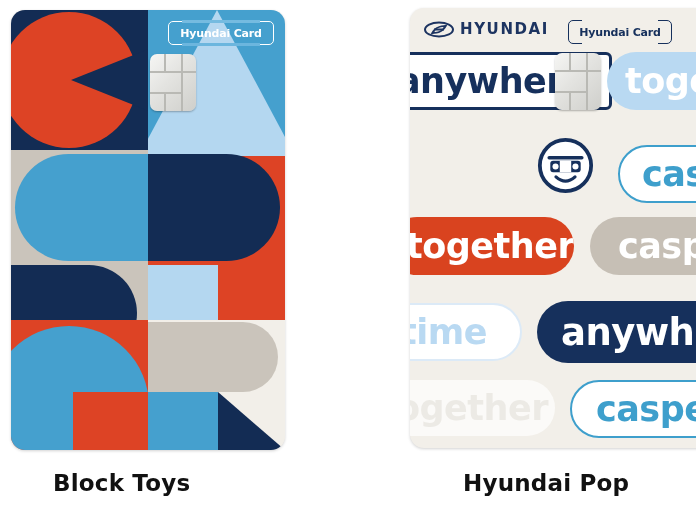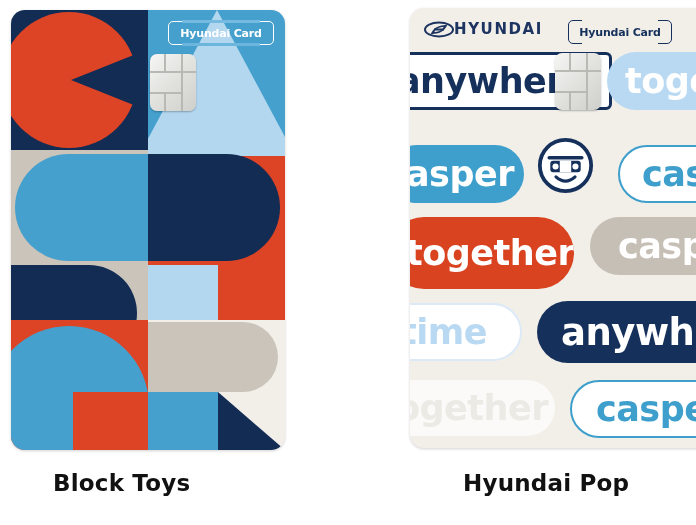--- a/index.html
+++ b/index.html
@@ -148,20 +148,21 @@
   }
   .pill span { display: block; }
 
   
   #hyundai-logo {
     position: absolute;
     left: 424px;
     top: 21px;
     display: flex;
     align-items: center;
+    gap: 6px;
     justify-content: space-between;
   }
   #hyundai-logo .hy-word {
     font-size: 15px;
     font-weight: 700;
     color: #1d3461;
     letter-spacing: 1.6px;
     line-height: 1;
     font-family: "DejaVu Sans", "Liberation Sans", sans-serif;
   }
@@ -240,29 +241,26 @@
 <div class="card" id="card-lively-pop">
 
   <div class="pill" style="left:-30px; top:44px; width:232px; height:58px; background:#ffffff;
               border:3px solid #16305c; border-radius:6px; padding-left:14px;">
     <span style="color:#16305c; font-size:35px;">anywhere</span>
   </div>
   <div class="pill" style="left:197px; top:44px; width:150px; height:58px; background:#b9d9f2; padding-left:18px;">
     <span style="color:#ffffff; font-size:35px;">toge</span>
   </div>
 
-  <div class="pill" style="left:-22px; top:137px; width:136px; height:58px; background:#3e9fcc; padding-left:18px;">
-    <span style="color:#ffffff; font-size:35px;">asper</span>
-  </div>
   <div class="pill" style="left:208px; top:137px; width:140px; height:58px; background:#ffffff;
               border:2.5px solid #3e9fcc; padding-left:22px;">
     <span style="color:#3e9fcc; font-size:35px;">cas</span>
   </div>
 
-  <div class="pill" style="left:-22px; top:209px; width:186px; height:72px; background:#d9431f; padding-left:18px;text-align:center;">
+  <div class="pill" style="left:-22px; top:209px; width:186px; height:58px; background:#d9431f; padding-left:18px;text-align:center;">
     <span style="color:#ffffff; font-size:35px;">together</span>
   </div>
   <div class="pill" style="left:180px; top:209px; width:168px; height:58px; background:#c6bfb5; padding-left:28px;">
     <span style="color:#ffffff; font-size:35px;">casp</span>
   </div>
 
   <div class="pill" style="left:-30px; top:295px; width:142px; height:58px; background:#ffffff;
               border:2px solid #dceaf7; padding-left:18px;">
     <span style="color:#b9d9f2; font-size:35px;">time</span>
   </div>

